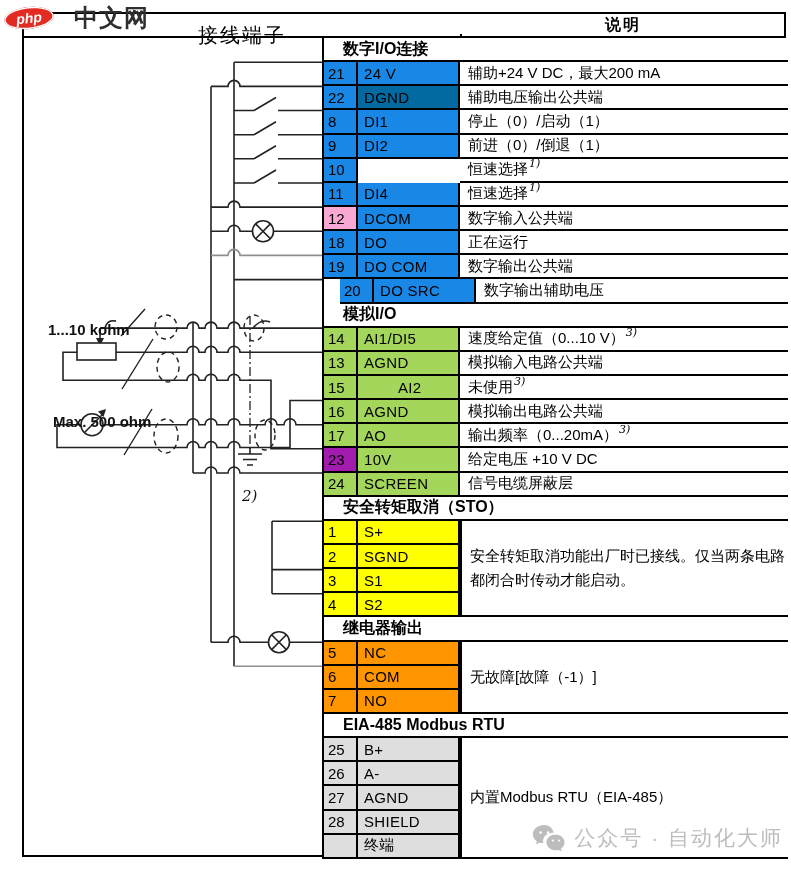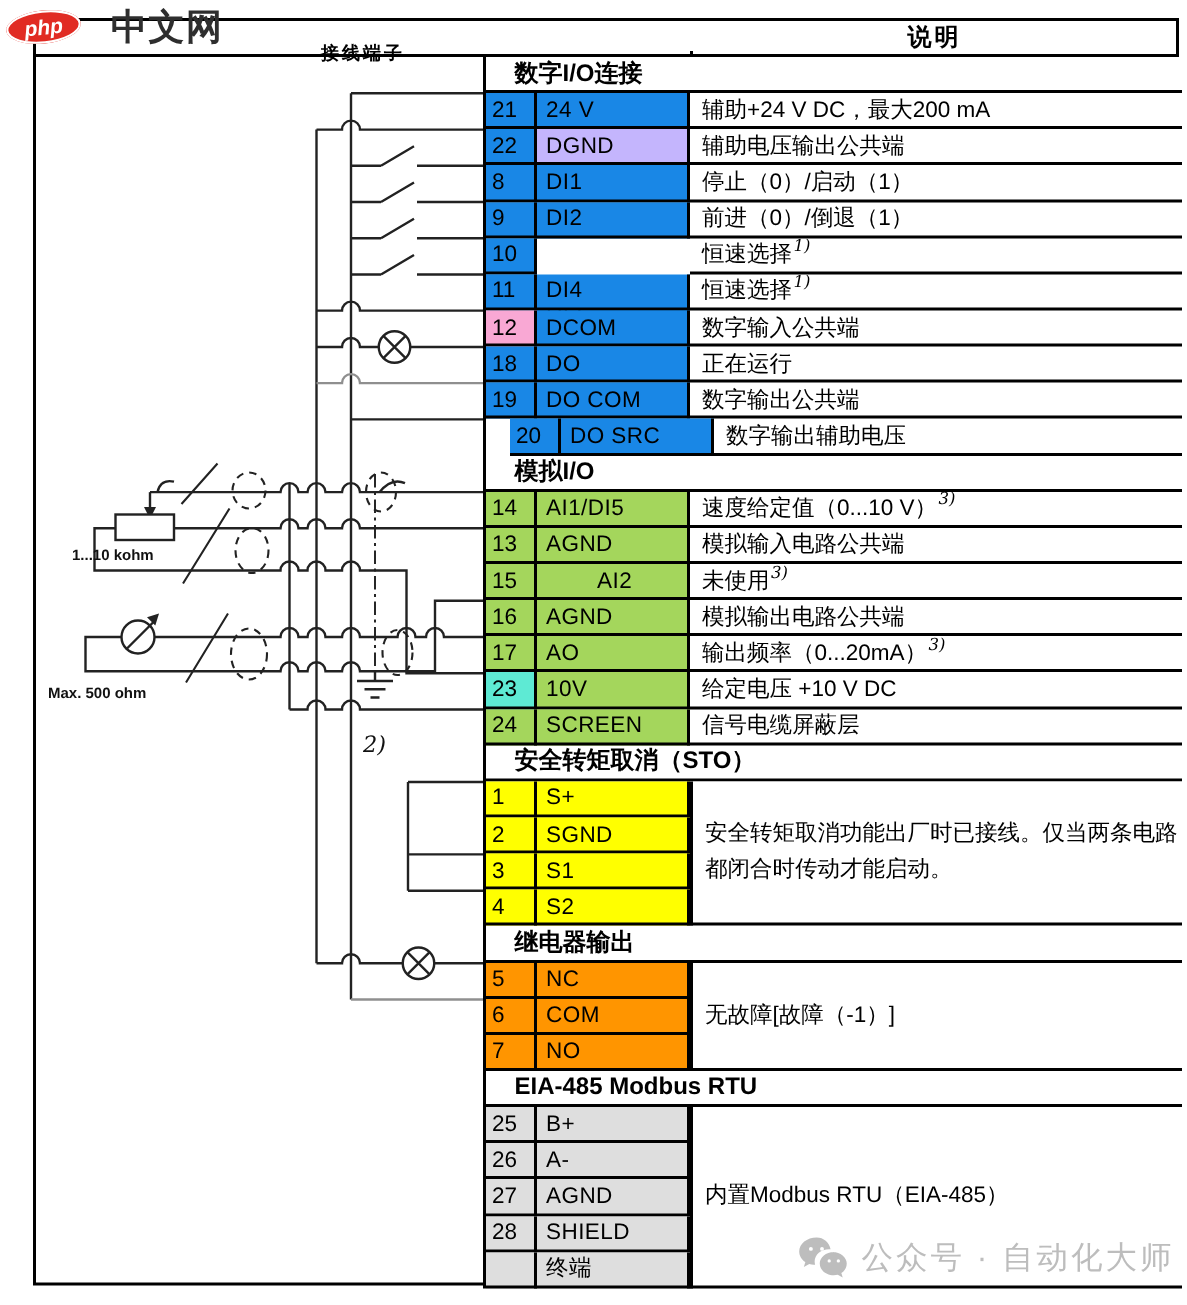--- a/index.html
+++ b/index.html
@@ -3,41 +3,41 @@
 <meta charset="utf-8">
 <style>
   html,body{margin:0;padding:0;background:#fff;}
   .page{position:relative;width:791px;height:870px;background:#fff;overflow:hidden;
         font-family:"Liberation Sans","DejaVu Sans",sans-serif;color:#000;}
   .table{position:absolute;left:22px;top:12px;width:764px;height:845px;
          border:2px solid #000;box-sizing:border-box;background:#fff;z-index:1;}
   .thead{display:flex;height:24px;border-bottom:2px solid #000;box-sizing:border-box;}
   .thead .c1{width:438px;border-right:2px solid #000;box-sizing:border-box;
              display:flex;align-items:center;justify-content:center;
-             font-weight:bold;font-size:12px;letter-spacing:2px;margin-top:20px;}
+             font-weight:normal;font-size:20px;letter-spacing:2px;margin-top:20px;}
   .thead .c2{flex:1;display:flex;align-items:center;justify-content:center;
              font-weight:bold;font-size:16px;letter-spacing:2px;}
   .diagram-svg{position:absolute;left:0;top:0;z-index:2;pointer-events:none;}
   .grid{position:absolute;left:298px;top:24px;width:466px;height:821.1px;
         border-left:2px solid #000;box-sizing:border-box;background:#fff;z-index:3;}
   .sec-header{display:flex;align-items:center;border-bottom:2px solid #000;
               box-sizing:border-box;font-weight:bold;font-size:16px;padding-left:19px;background:#fff;}
   .sec-body{position:relative;}
   .trow{display:flex;}
   .cell{box-sizing:border-box;display:flex;align-items:center;overflow:hidden;
         border-right:2px solid #000;border-bottom:2px solid #000;font-size:15px;}
   .cnum{width:34px;padding-left:4px;}
   .cname{width:102px;padding-left:6px;letter-spacing:.3px;}
   .cdesc{flex:1;padding-left:8px;border-right:none;white-space:nowrap;}
   .merged{position:absolute;left:136px;right:0;top:0;bottom:0;background:#fff;
           border-bottom:2px solid #000;border-left:2px solid #000;box-sizing:border-box;
           display:flex;align-items:center;padding-left:8px;font-size:15px;line-height:1.62;}
   .sup{font-family:"DejaVu Serif","Liberation Serif",serif;font-style:italic;
        font-size:11px;position:relative;top:-6px;margin-left:1px;}
-  .dlabel{position:absolute;z-index:4;font-size:10px;font-weight:bold;color:#111;margin-top:44px;}
+  .dlabel{position:absolute;z-index:4;font-size:15px;font-weight:bold;color:#111;}
   .note2{position:absolute;z-index:4;font-family:"DejaVu Serif","Liberation Serif",serif;
          font-style:italic;font-size:15px;color:#111;}
   .logo{position:absolute;left:4px;top:2px;z-index:6;display:flex;align-items:center;}
   .logo-badge{width:50px;height:22px;background:#e12b23;border-radius:50%;
               transform:rotate(-6deg);display:flex;align-items:center;justify-content:center;
               color:#fff;font-weight:bold;font-style:italic;font-size:14px;
               box-shadow:0 0 0 1.5px #fff inset;}
   .logo-site{margin-left:20px;font-size:24px;font-weight:bold;color:#2e2e2e;letter-spacing:1px;}
   .watermark{position:absolute;right:8px;top:824px;z-index:6;display:flex;align-items:center;
              color:#bdbdbd;font-size:21px;letter-spacing:2px;}
@@ -122,36 +122,36 @@
 
       <path d="M209 652.2 H226 a6 6 0 0 1 12 0 H266.5 M287.5 652.2 H320"></path>
       <g>
         <circle cx="277" cy="652.2" r="10.5"></circle>
         <path d="M269.6 644.8 L284.4 659.6 M269.6 659.6 L284.4 644.8"></path>
       </g>
       <path stroke="#8f8f8f" d="M232 676.3 H320"></path>
     </svg>
 
     <div class="dlabel" style="left:24px;top:307px;">1...10 kohm</div>
-    <div class="dlabel" style="left:8px;top:399px;">Max. 500 ohm</div>
+    <div class="dlabel" style="left:29px;top:399px;">Max. 500 ohm</div>
     <div class="note2" style="left:218px;top:473px;">2)</div>
 
     <div class="grid">
         <div class="sec-header" style="height: 24.15px;">数字I/O连接</div>
         <div class="sec-body">
           <div class="trow" style="height: 24.15px;">
             <div class="cell cnum" style="background: rgb(25, 135, 230); height: 24.15px;">21</div>
             <div class="cell cname" style="background: rgb(25, 135, 230); height: 24.15px;">24 V</div>
             <div class="cell cdesc" style="height: 24.15px;">
               <span>辅助+24 V DC，最大200 mA</span>
             </div>
           </div>
           <div class="trow" style="height: 24.15px;">
             <div class="cell cnum" style="background: rgb(25, 135, 230); height: 24.15px;">22</div>
-            <div class="cell cname" style="background: #c4b5fd; height: 24.15px;">DGND</div>
+            <div class="cell cname" style="background: #0369a1; height: 24.15px;">DGND</div>
             <div class="cell cdesc" style="height: 24.15px;">
               <span>辅助电压输出公共端</span>
             </div>
           </div>
           <div class="trow" style="height: 24.15px;">
             <div class="cell cnum" style="background: rgb(25, 135, 230); height: 24.15px;">8</div>
             <div class="cell cname" style="background: rgb(25, 135, 230); height: 24.15px;">DI1</div>
             <div class="cell cdesc" style="height: 24.15px;">
               <span>停止（0）/启动（1）</span>
             </div>
@@ -242,21 +242,21 @@
           </div>
           <div class="trow" style="height: 24.15px;">
             <div class="cell cnum" style="background: rgb(164, 214, 92); height: 24.15px;">17</div>
             <div class="cell cname" style="background: rgb(164, 214, 92); height: 24.15px;">AO</div>
             <div class="cell cdesc" style="height: 24.15px;">
               <span>输出频率（0...20mA）</span>
               <span class="sup">3)</span>
             </div>
           </div>
           <div class="trow" style="height: 24.15px;">
-            <div class="cell cnum" style="background: #5eead4; height: 24.15px; text-align: right;">23</div>
+            <div class="cell cnum" style="background: #a21caf; height: 24.15px; text-align: right;">23</div>
             <div class="cell cname" style="background: rgb(164, 214, 92); height: 24.15px;">10V</div>
             <div class="cell cdesc" style="height: 24.15px;">
               <span>给定电压 +10 V DC</span>
             </div>
           </div>
           <div class="trow" style="height: 24.15px; justify-content: flex-end;">
             <div class="cell cnum" style="background: rgb(164, 214, 92); height: 24.15px;">24</div>
             <div class="cell cname" style="background: rgb(164, 214, 92); height: 24.15px;">SCREEN</div>
             <div class="cell cdesc" style="height: 24.15px;">
               <span>信号电缆屏蔽层</span>

